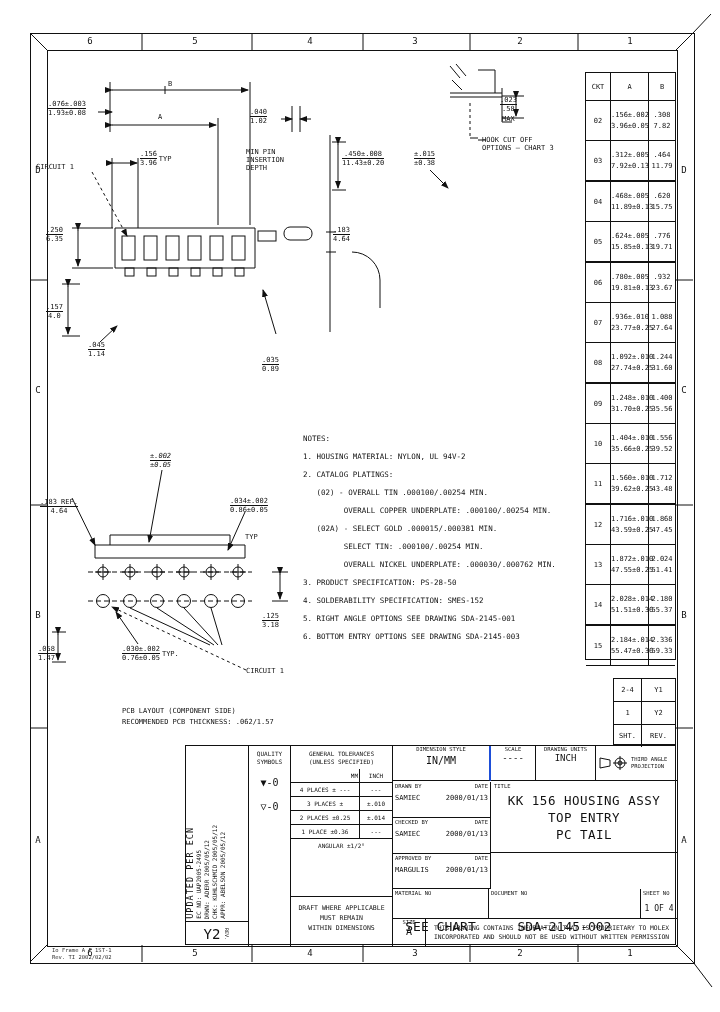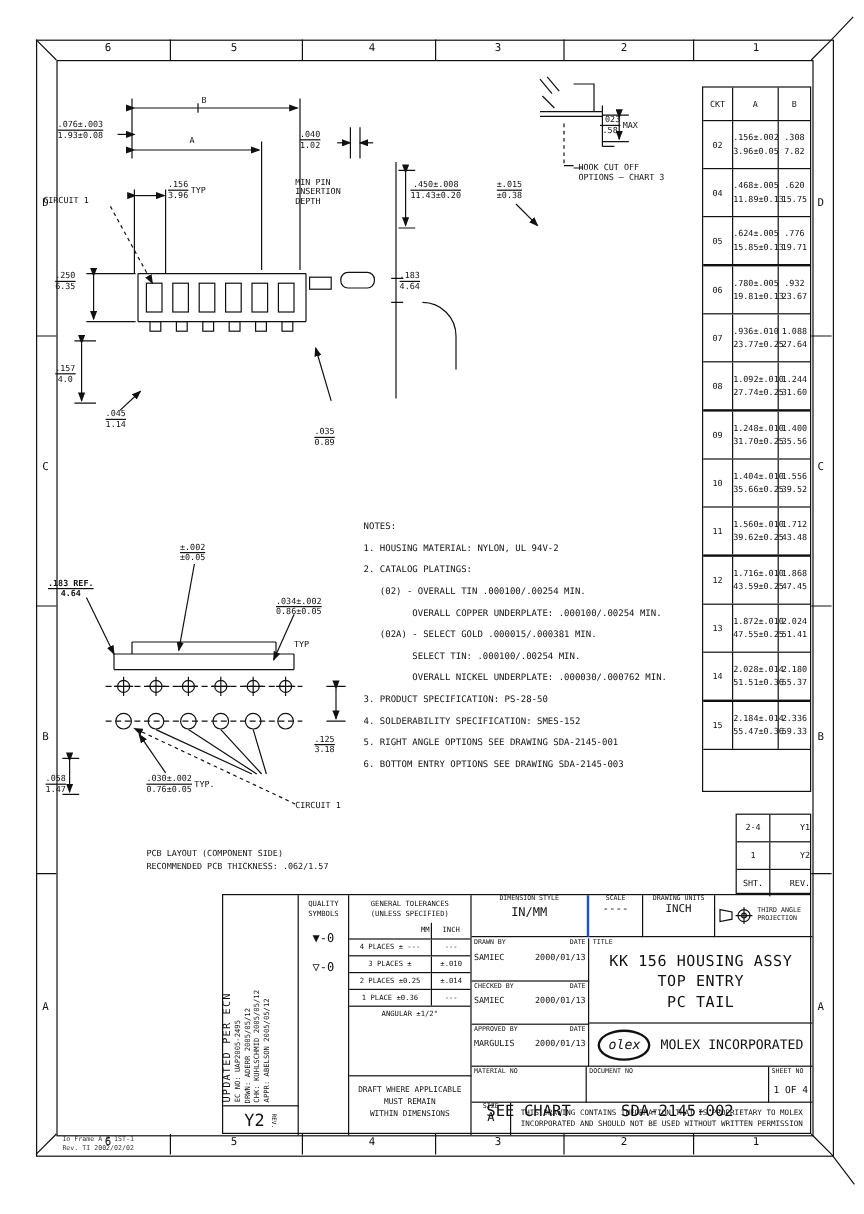--- a/index.html
+++ b/index.html
@@ -20,21 +20,21 @@
   
   #ckt{position:absolute;left:585px;top:72px;width:91px;height:588px;border:1px solid #111;box-sizing:border-box;font-size:7px;}
   #ckt .hdr{display:flex;height:27px;border-bottom:1px solid #111;align-items:center;text-align:center;}
   #ckt .trow{display:flex;height:39px;border-bottom:1px solid #111;align-items:center;text-align:center;}
   #ckt .trow.group{border-bottom:2px solid #111;}
   #ckt .c1{width:24px;border-right:1px solid #111;align-self:stretch;display:flex;align-items:center;justify-content:center;}
   #ckt .c2{width:37px;border-right:1px solid #111;align-self:stretch;display:flex;flex-direction:column;justify-content:center;gap:3px;}
   #ckt .c3{flex:1;display:flex;flex-direction:column;justify-content:center;gap:3px;}
   
   #minitab{position:absolute;left:613px;top:678px;width:63px;height:67px;border:1px solid #111;box-sizing:border-box;font-size:7px;}
-  #minitab .mrow{display:flex;height:22px;border-bottom:1px solid #111;align-items:center;text-align:right;}
+  #minitab .mrow{display:flex;height:22px;border-bottom:1px solid #111;align-items:center;text-align:center;}
   #minitab .mrow:last-child{border-bottom:none;}
   #minitab .m1{width:27px;border-right:1px solid #111;align-self:stretch;display:flex;align-items:center;justify-content:center;}
   #minitab .m2{flex:1;}
   
   #tb{position:absolute;left:185px;top:745px;width:491px;height:200px;border:1px solid #111;box-sizing:border-box;}
   #tb .cell{position:absolute;box-sizing:border-box;}
   .tlabel{font-size:5.5px;line-height:7px;}
   #revstrip{left:0;top:0;width:63px;height:175px;border-right:1px solid #111;display:flex;flex-direction:row;align-items:flex-end;gap:1px;padding:2px 1px;}
   #revstrip span{writing-mode:vertical-rl;transform:rotate(180deg);font-size:6px;line-height:7px;white-space:nowrap;}
   #revstrip span.big{font-size:8.5px;letter-spacing:1px;}
@@ -289,27 +289,27 @@
           <div>.045</div>
           <div class="l2">1.14</div>
         </div>
       </div>
       <div class="dimlbl" style="left: 262px; top: 356px;">
         <div class="stack">
           <div>.035</div>
           <div class="l2">0.89</div>
         </div>
       </div>
-      <div class="dimlbl" style="left: 150px; top: 452px;">
+      <div class="dimlbl" style="left: 150px; top: 452px; font-style: italic;">
         <div class="stack">
           <div>±.002</div>
           <div class="l2">±0.05</div>
         </div>
       </div>
-      <div class="dimlbl" style="left: 40px; top: 482px; font-weight: bold;">
+      <div class="dimlbl" style="left: 40px; top: 498px;">
         <div class="stack">
           <div>.183 REF.</div>
           <div class="l2">4.64</div>
         </div>
       </div>
       <div class="dimlbl" style="left: 230px; top: 497px;">
         <div class="stack">
           <div>.034±.002</div>
           <div class="l2">0.86±0.05</div>
         </div>
@@ -336,21 +336,21 @@
           <div>.030±.002</div>
           <div class="l2">0.76±0.05</div>
         </div>
         <span class="sfx">TYP.</span>
       </div>
       <div class="dimlbl" style="left: 246px; top: 667px;">
         <div class="stack">
           <div>CIRCUIT 1</div>
         </div>
       </div>
-      <div class="dimlbl" style="left: 500px; top: 96px;">
+      <div class="dimlbl" style="left: 500px; top: 96px; flex-direction: column;">
         <div class="stack">
           <div>.023</div>
           <div class="l2">.58</div>
         </div>
         <span class="sfx">MAX</span>
       </div>
       <div class="dimlbl" style="left: 482px; top: 136px;">
         <div>
           <div class="plain">HOOK CUT OFF</div>
           <div class="plain">OPTIONS — CHART 3</div>
@@ -375,20 +375,31 @@
     <div>
         <div class="trow">
           <div class="c1">02</div>
           <div class="c2">
             <div>.156±.002</div>
             <div>3.96±0.05</div>
           </div>
           <div class="c3">
             <div>.308</div>
             <div>7.82</div>
+          </div>
+        </div>
+        <div class="trow group">
+          <div class="c1">03</div>
+          <div class="c2">
+            <div>.312±.005</div>
+            <div>7.92±0.13</div>
+          </div>
+          <div class="c3">
+            <div>.464</div>
+            <div>11.79</div>
           </div>
         </div>
         <div class="trow">
           <div class="c1">04</div>
           <div class="c2">
             <div>.468±.005</div>
             <div>11.89±0.13</div>
           </div>
           <div class="c3">
             <div>.620</div>
@@ -649,26 +660,20 @@
     </div>
 
     <div class="cell" id="titlecell">
       <div class="tl tlabel">TITLE</div>
       <div class="big">
         <div>KK 156 HOUSING ASSY</div>
         <div>TOP ENTRY</div>
         <div>PC TAIL</div>
       </div>
     </div>
-    <div class="cell" id="logocell">
-      <div id="molexlogo">
-          <span>olex</span>
-        </div>
-      <div id="company">MOLEX INCORPORATED</div>
-    </div>
     <div class="cell" id="matcell">
       <div class="tlabel" style="padding:1px 2px;">MATERIAL NO</div>
       <div class="bigval">SEE CHART</div>
     </div>
     <div class="cell" id="doccell">
       <div class="tlabel" style="padding:1px 2px;">DOCUMENT NO</div>
       <div class="bigval">SDA-2145-002</div>
     </div>
     <div class="cell" id="sheetcell">
       <div class="tlabel" style="padding:1px 2px;">SHEET NO</div>

